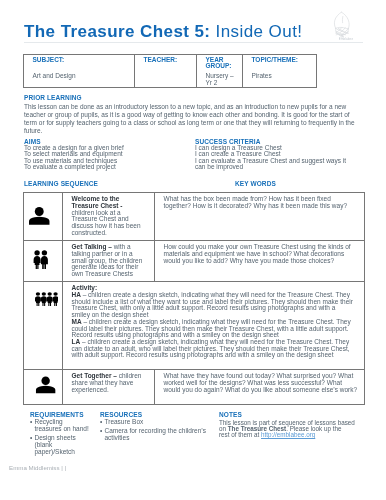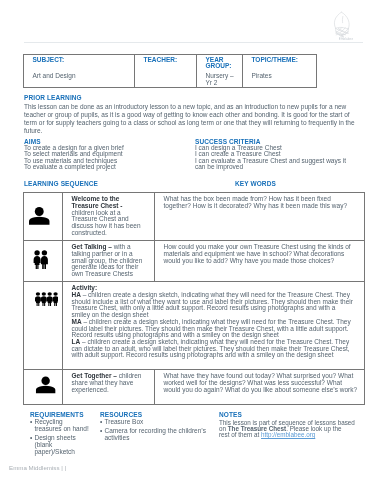--- a/index.html
+++ b/index.html
@@ -44,20 +44,21 @@
 
   ul{margin:0;padding:0;list-style:none;}
   li{position:relative;padding-left:4.5px;margin-bottom:1.8px;}
   li:before{content:"\2022";position:absolute;left:0;top:0;}
 </style>
 </head>
 <body>
 
 <div class="page">
 
+  <div class="title"><b>The Treasure Chest 5:</b><span class="rest"> Inside Out!</span></div>
 
   <div class="logo">
     <svg viewBox="0 0 48 64" width="20" height="28">
       <g fill="none" stroke="#d7dade" stroke-width="1.5" stroke-linecap="round" stroke-linejoin="round">
         <path d="M22.5 3.5 C16 8 8.5 15 6.5 24 C5 31 6 38 9 42.5"></path>
         <path d="M22.5 3.5 C29 7 36 14 39 22 C42 30 42 38 39 43.5"></path>
         <path d="M26 14 C25 19 24.5 24 25.5 29"></path>
         <path d="M9 42 C7.5 48 10 54.5 16 57 C21 59 28 58.5 32.5 55.5 C38 52 40.5 46.5 39 42"></path>
         <path d="M8.5 42.5 C14 40 22 39.5 28 41 C33.5 42.3 37.5 43.5 39.5 44"></path>
         <path d="M24 57.5 L24 60.5"></path>

